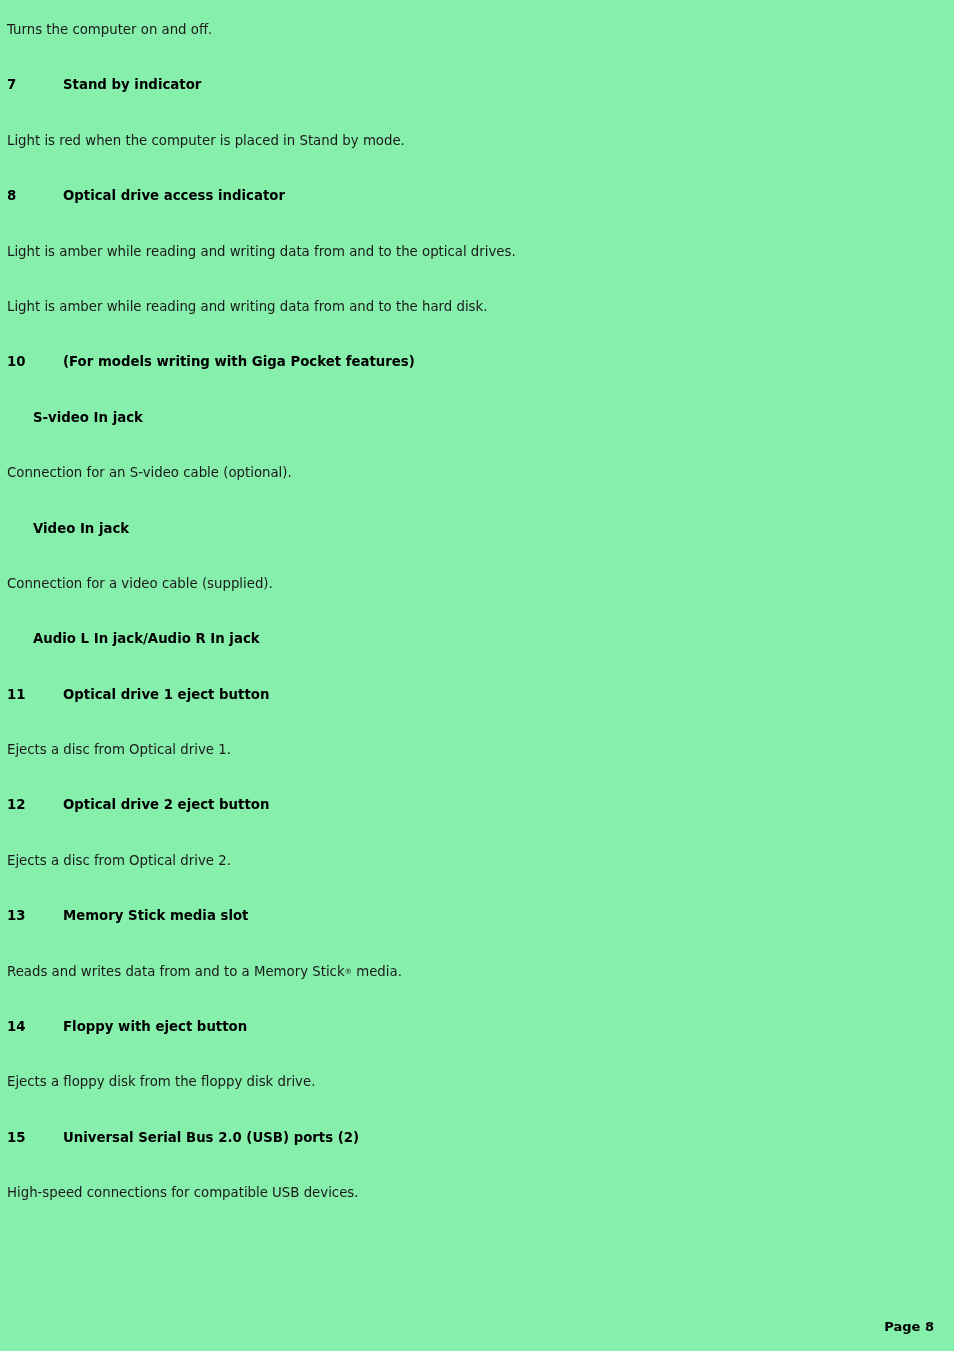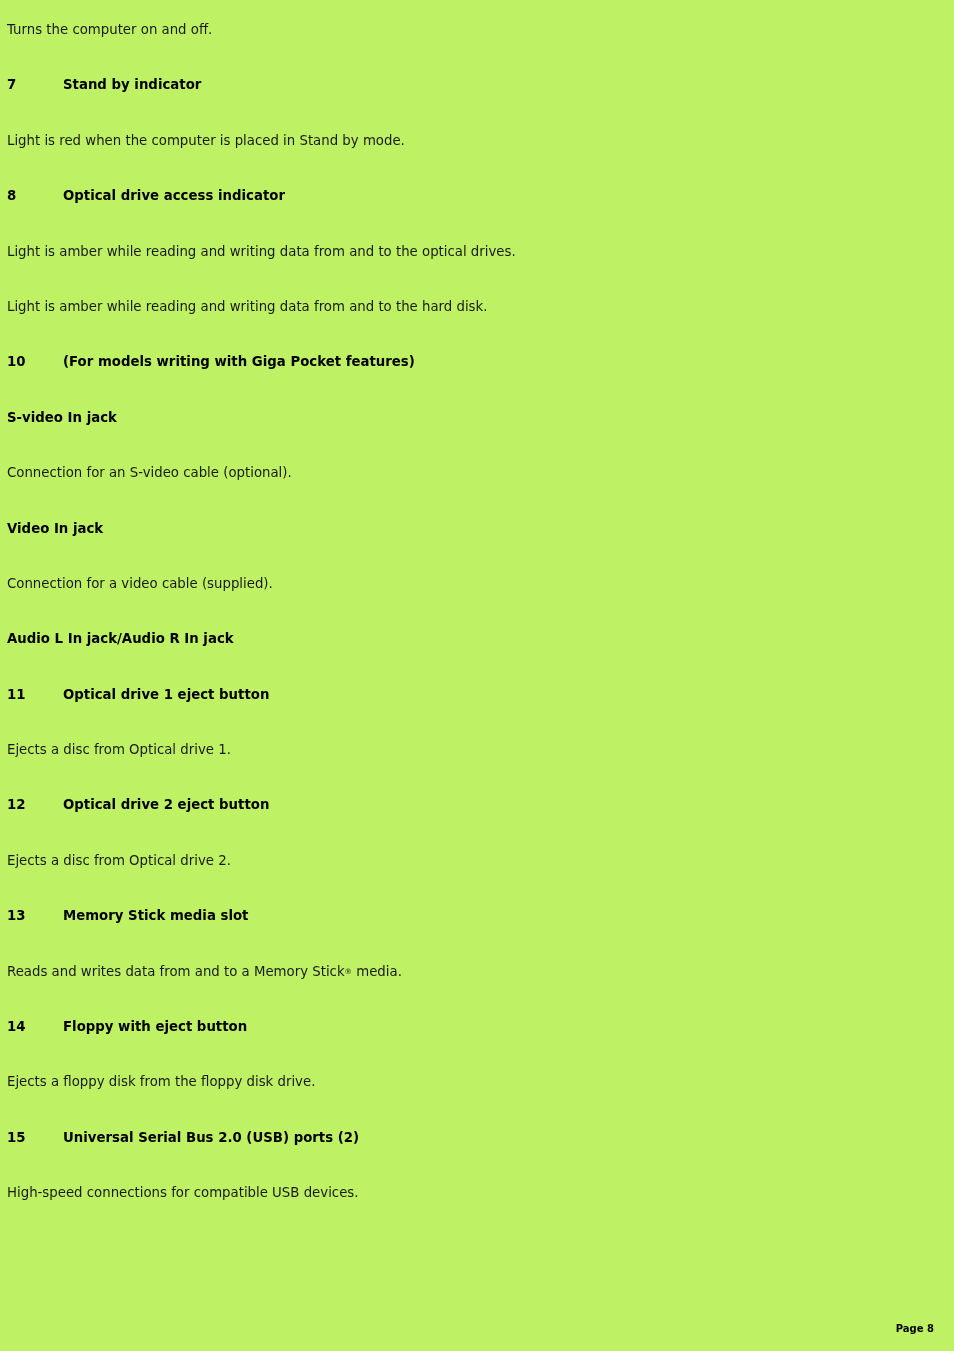--- a/index.html
+++ b/index.html
@@ -16,21 +16,21 @@
     color: #1a1a1a;
     overflow: hidden;
   }
 
   .page {
     position: relative;
     width: 954px;
     height: 1351px;
     box-sizing: border-box;
     padding: 21px 0 0 0;
-    background: #bef264;
+    background: #86efac;
   }
 
   .content {
     margin-left: 7px;
     width: 900px;
   }
 
   
   .block {
     font-size: 13.3px;
@@ -61,33 +61,34 @@
   .num-heading .label {
     display: inline-block;
     vertical-align: baseline;
   }
 
   
   .sub-heading {
     font-weight: bold;
     color: #000000;
     white-space: nowrap;
+    margin-left: 26px;
   }
 
   .reg {
     font-size: 7.4px;
     vertical-align: 0.28em;
     letter-spacing: 0;
   }
 
   .footer {
     position: absolute;
     right: 20px;
     bottom: 17px;
-    font-size: 10px;
+    font-size: 13px;
     font-weight: bold;
     color: #000000;
     white-space: nowrap;
   }
 </style>
 </head>
 <body>
 
 <div class="page">
   <div class="content" id="body-container">

